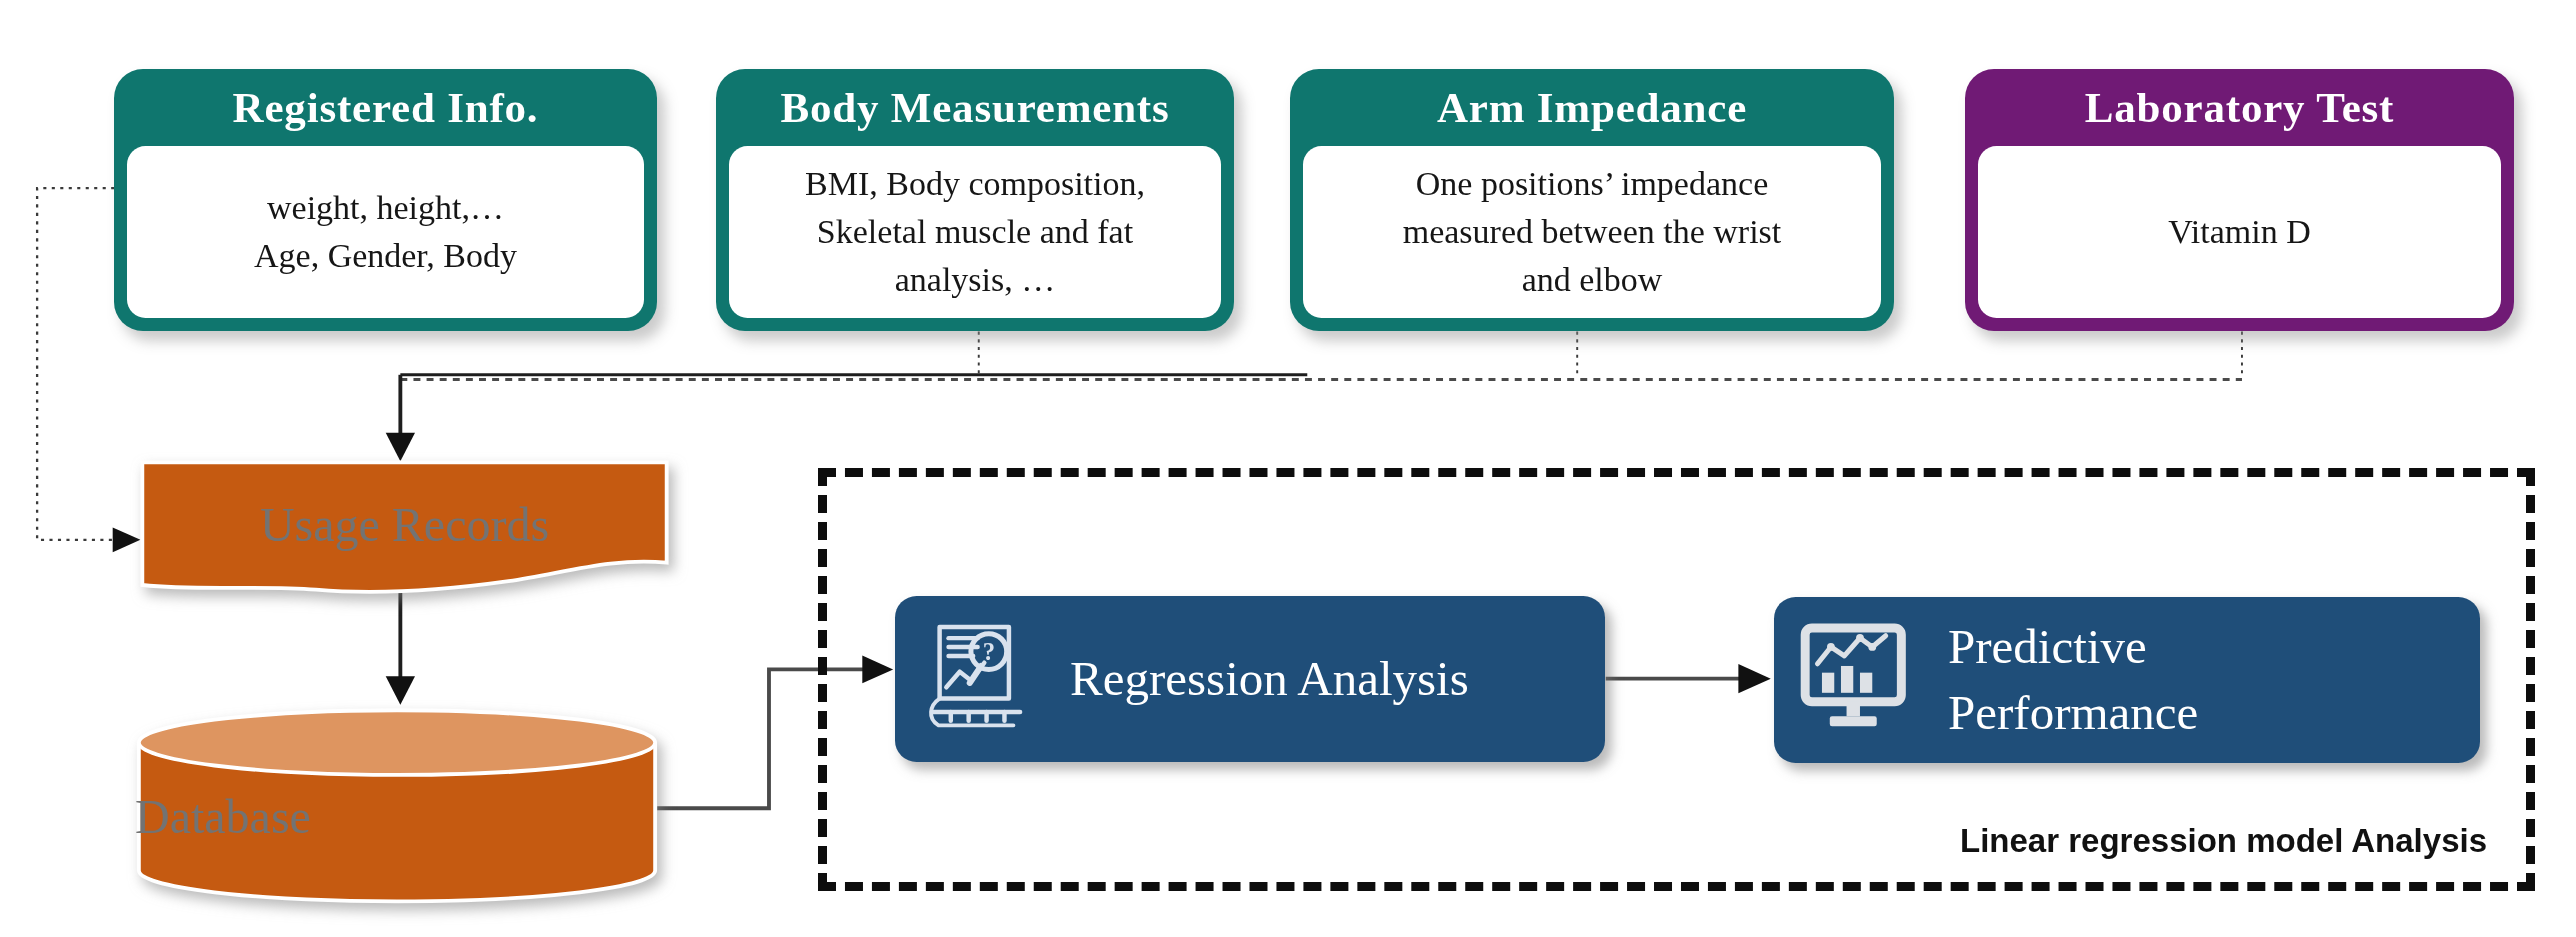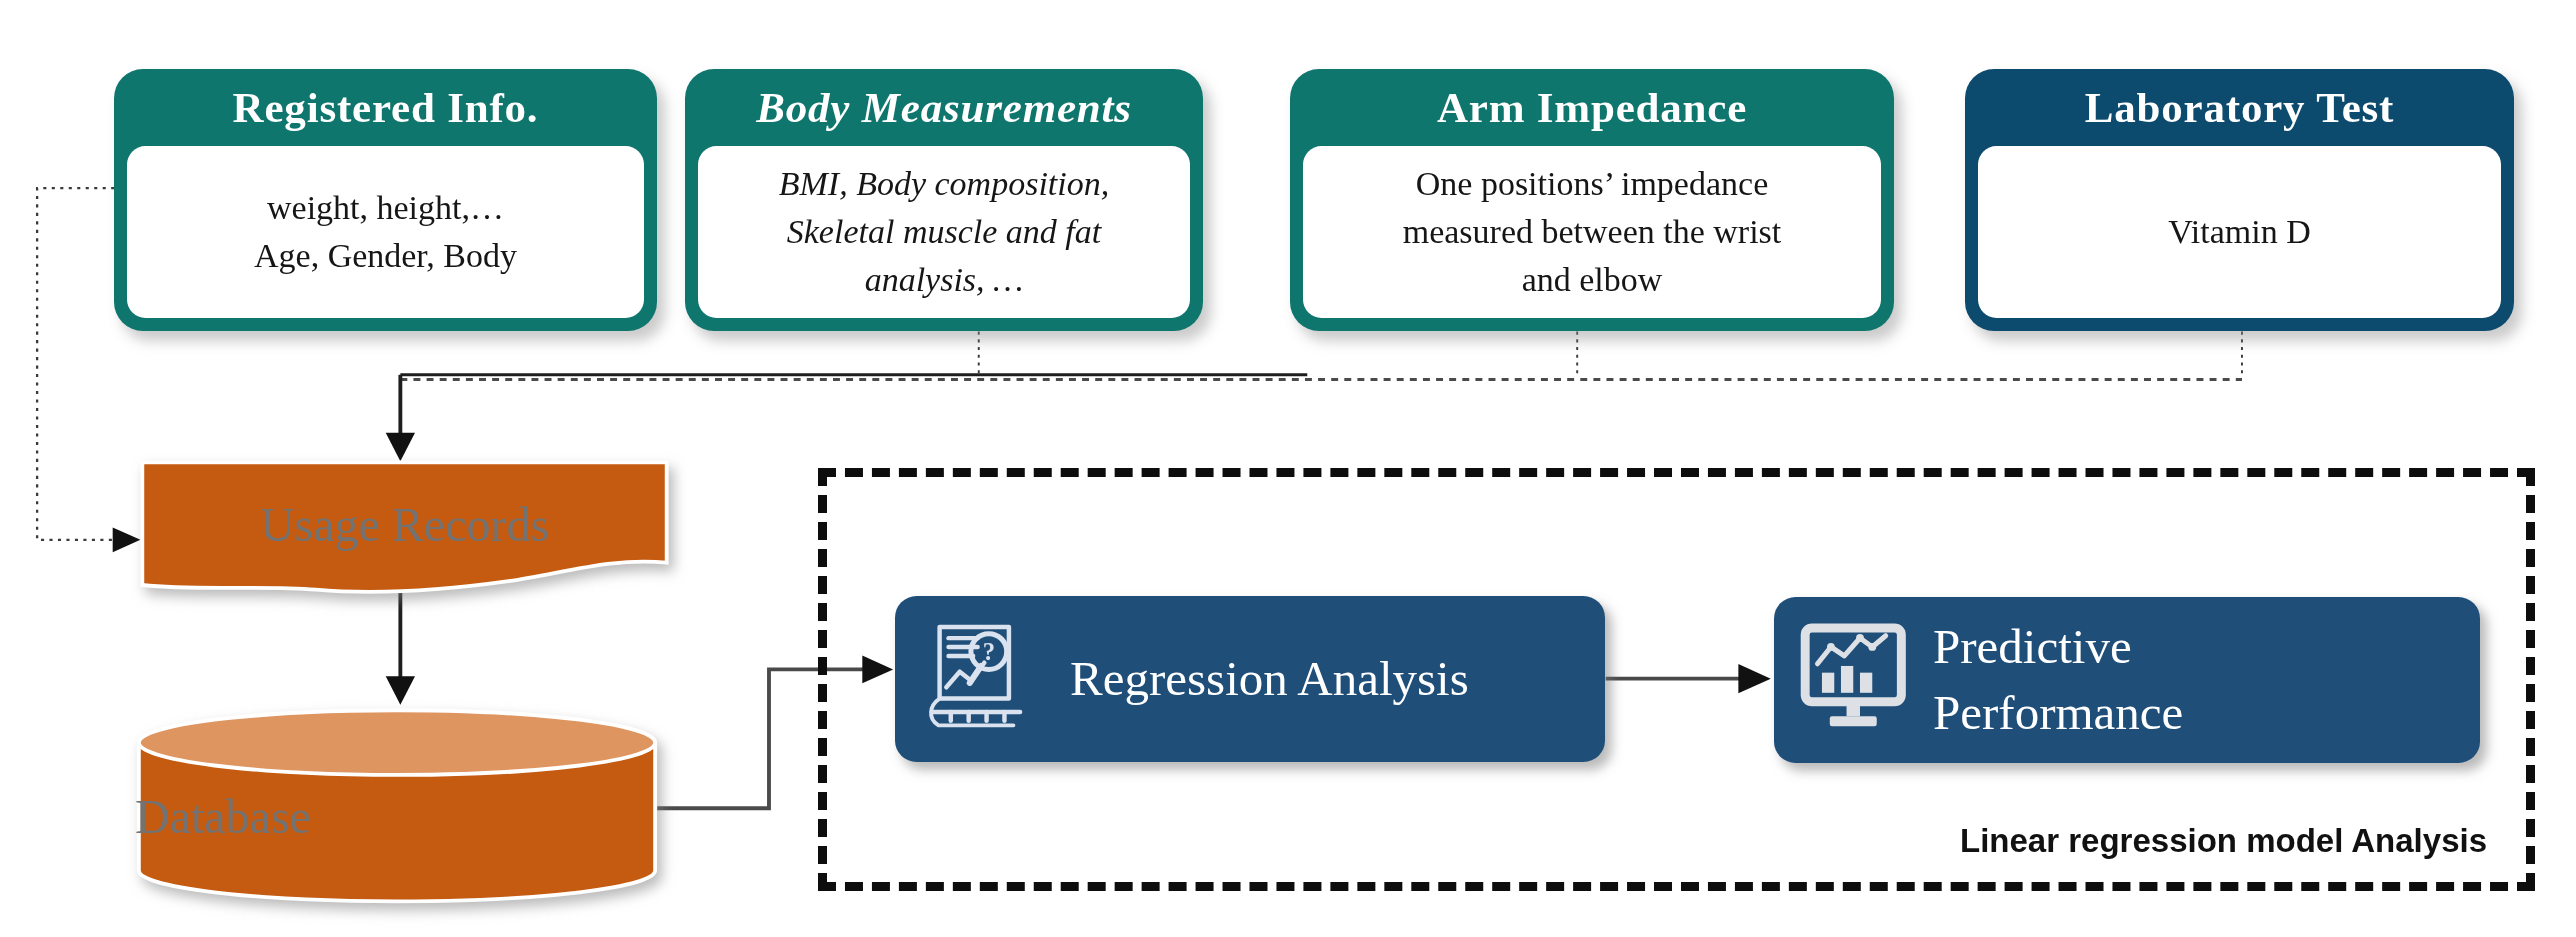--- a/index.html
+++ b/index.html
@@ -4,21 +4,21 @@
 <style>
   html,body{margin:0;padding:0;background:#ffffff;}
   #canvas{position:relative;width:2576px;height:937px;background:#ffffff;overflow:hidden;
           font-family:"Liberation Serif", serif;}
   svg.layer{position:absolute;left:0;top:0;pointer-events:none;}
 
   
   .src-box{position:absolute;top:69px;height:262px;border-radius:29px;
            box-shadow:7.7px 9.3px 12.3px rgba(140,140,140,0.45);box-sizing:border-box;}
   .src-box.green{background:#0f766e;}
-  .src-box.orange{background:#0c4a6e;}
+  .src-box.orange{background:#701a75;}
   .src-box .hdr{position:absolute;left:0;right:0;top:0;height:77px;display:flex;
                 align-items:center;justify-content:center;color:#ffffff;
                 font-weight:bold;font-size:43px;letter-spacing:0.8px;}
   .src-box .panel{position:absolute;left:13px;right:13px;top:77px;bottom:13px;
                   background:#ffffff;border-radius:18.5px;display:flex;flex-direction:column;
                   align-items:center;justify-content:center;color:#161616;
                   font-size:34px;line-height:1.42;text-align:center;}
 
   
   .shape-label{position:absolute;color:#737373;font-size:48px;white-space:nowrap;}
@@ -69,21 +69,21 @@
   <div class="src-box green" style="left:114px;width:543px;">
     <div class="hdr">
       <span>Registered Info.</span>
     </div>
     <div class="panel">
       <span>weight, height,…</span>
       <span>Age, Gender, Body</span>
     </div>
   </div>
 
-  <div class="src-box green" style="left:685px;width:518px;font-style:italic;">
+  <div class="src-box green" style="left:716px;width:518px;">
     <div class="hdr">
       <span>Body Measurements</span>
     </div>
     <div class="panel">
       <span>BMI, Body composition,</span>
       <span>Skeletal muscle and fat</span>
       <span>analysis, …</span>
     </div>
   </div>
 
@@ -154,21 +154,21 @@
         <circle cx="33" cy="25" r="3.5"></circle>
           <circle cx="59" cy="17" r="3.5"></circle>
           <circle cx="70" cy="25" r="3.5"></circle>
         <rect x="25" y="48" width="11" height="18"></rect>
         <rect x="42" y="42" width="11" height="24"></rect>
         <rect x="59" y="48" width="11" height="18"></rect>
         <rect x="47" y="74" width="12" height="13"></rect>
         <rect x="32" y="87" width="42" height="9" rx="2"></rect>
       </g>
     </svg>
-    <div class="txt" style="margin-left:16px;">
+    <div class="txt" style="margin-left:31px;">
       <div>Predictive</div>
       <div>Performance</div>
     </div>
   </div>
 
   <div class="group-label">Linear regression model Analysis</div>
 
 </div>
 
 

